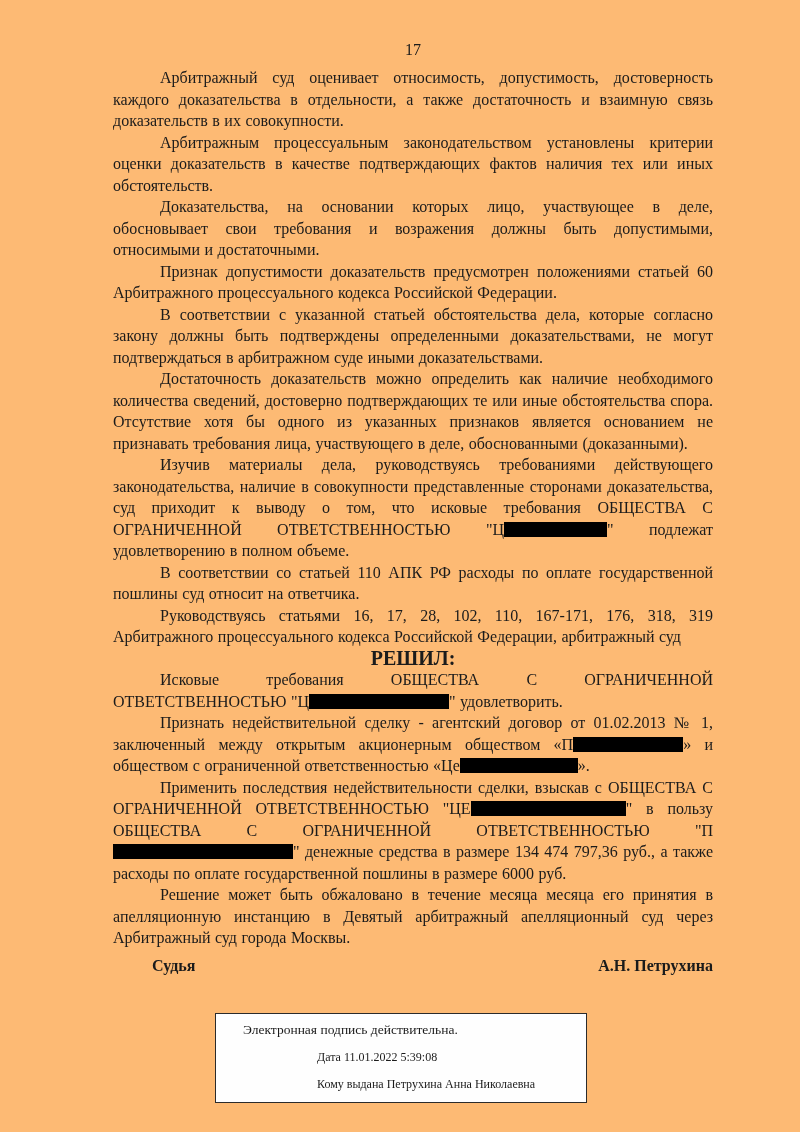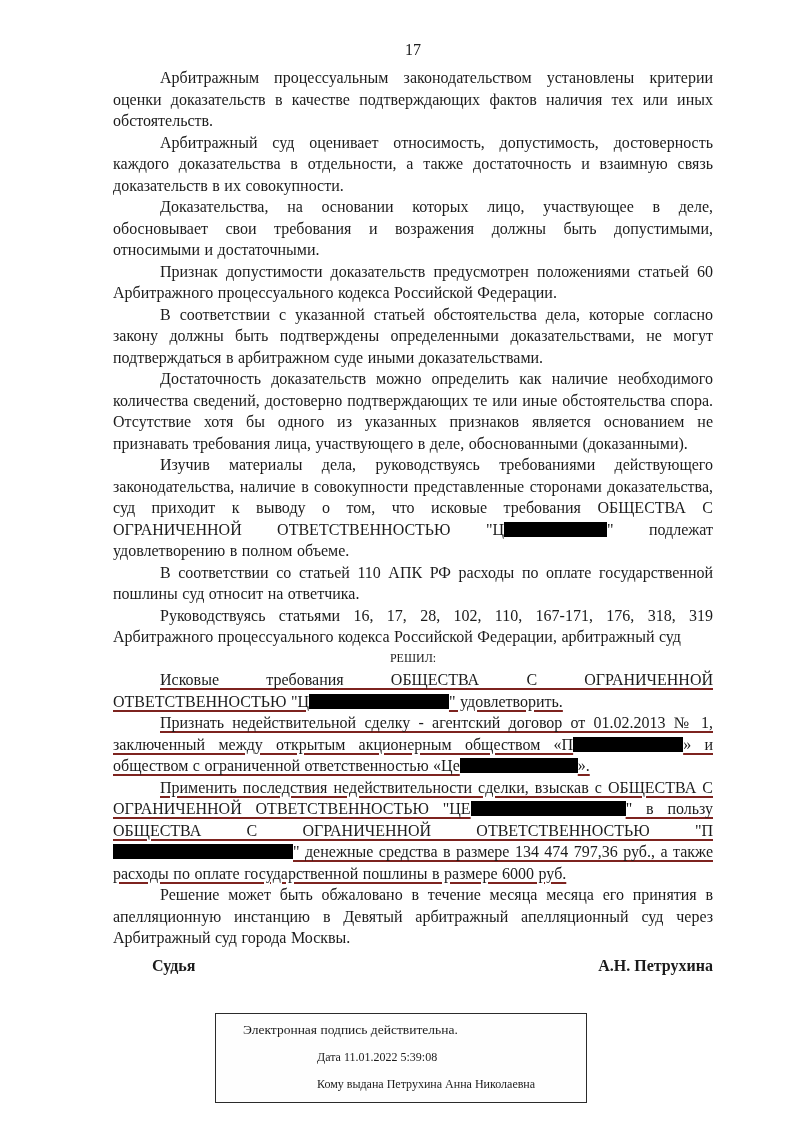--- a/index.html
+++ b/index.html
@@ -1,21 +1,21 @@
 <!DOCTYPE html>
 <html><head>
 <meta charset="utf-8">
 <style>
   html, body { margin: 0; padding: 0; background: #e8e8e8; }
   .page {
     position: relative;
     width: 800px;
     height: 1132px;
     margin: 0 auto;
-    background: #ffffff;
+    background: #fdba74;
     font-family: "Liberation Serif", "DejaVu Serif", serif;
     color: #1b1b1b;
     overflow: hidden;
     box-sizing: border-box;
   }
   .page-number {
     padding-top: 40px;
     width: 600px;
     margin-left: 113px;
     text-align: center;
@@ -30,28 +30,27 @@
   .para {
     margin: 0;
     font-size: 16px;
     line-height: 21.5px;
     text-align: justify;
     text-indent: 47px;
     word-spacing: 0.5px;
   }
   .heading-resolved {
     margin: 0;
-    font-size: 12px;
+    font-size: 20px;
     line-height: 21.5px;
     text-align: center;
-    font-weight: normal;
+    font-weight: bold;
     text-indent: 0;
   }
   .underlined {
-    text-decoration: underline;
     text-decoration-color: #7d231f;
     text-decoration-thickness: 1.5px;
     text-underline-offset: 3px;
   }
   .redact {
     display: inline-block;
     background: #000;
     height: 15px;
     vertical-align: -2px;
   }
@@ -91,22 +90,22 @@
 </style>
 </head>
 <body>
 
 <div class="page">
 
   <div class="page-number">17</div>
 
   <div class="doc">
 
+    <p class="para">Арбитражный суд оценивает относимость, допустимость, достоверность каждого доказательства в отдельности, а также достаточность и взаимную связь доказательств в их совокупности.</p>
     <p class="para">Арбитражным процессуальным законодательством установлены критерии оценки доказательств в качестве подтверждающих фактов наличия тех или иных обстоятельств.</p>
-    <p class="para">Арбитражный суд оценивает относимость, допустимость, достоверность каждого доказательства в отдельности, а также достаточность и взаимную связь доказательств в их совокупности.</p>
     <p class="para">Доказательства, на основании которых лицо, участвующее в деле, обосновывает свои требования и возражения должны быть допустимыми, относимыми и достаточными.</p>
     <p class="para">Признак допустимости доказательств предусмотрен положениями статьей 60 Арбитражного процессуального кодекса Российской Федерации.</p>
     <p class="para">В соответствии с указанной статьей обстоятельства дела, которые согласно закону должны быть подтверждены определенными доказательствами, не могут подтверждаться в арбитражном суде иными доказательствами.</p>
     <p class="para">Достаточность доказательств можно определить как наличие необходимого количества сведений, достоверно подтверждающих те или иные обстоятельства спора. Отсутствие хотя бы одного из указанных признаков является основанием не признавать требования лица, участвующего в деле, обоснованными (доказанными).</p>
 
     <p class="para"><span>Изучив материалы дела, руководствуясь требованиями действующего законодательства, наличие в совокупности представленные сторонами доказательства, суд приходит к выводу о том, что исковые требования ОБЩЕСТВА С ОГРАНИЧЕННОЙ ОТВЕТСТВЕННОСТЬЮ "Ц</span><span class="redact" style="width:103px"></span><span>" подлежат удовлетворению в полном объеме.</span></p>
 
     <p class="para">В соответствии со статьей 110 АПК РФ расходы по оплате государственной пошлины суд относит на ответчика.</p>
     <p class="para">Руководствуясь статьями 16, 17, 28, 102, 110, 167-171, 176, 318, 319 Арбитражного процессуального кодекса Российской Федерации, арбитражный суд</p>
 

